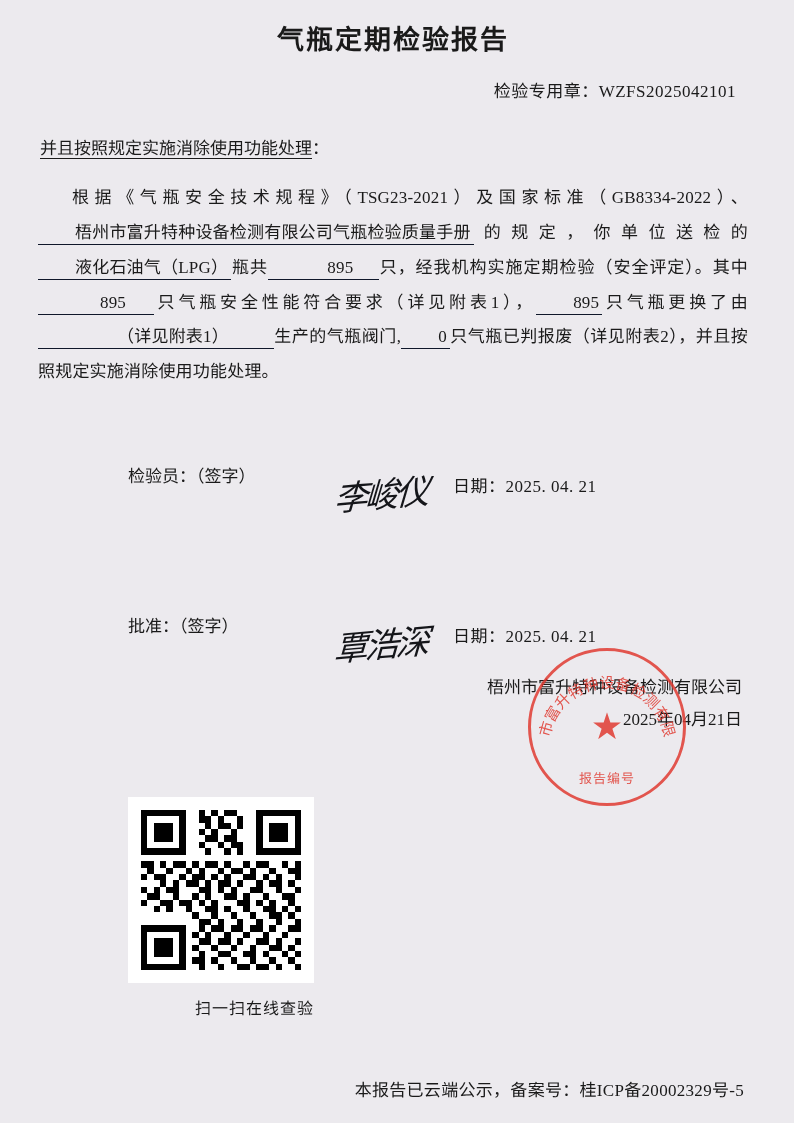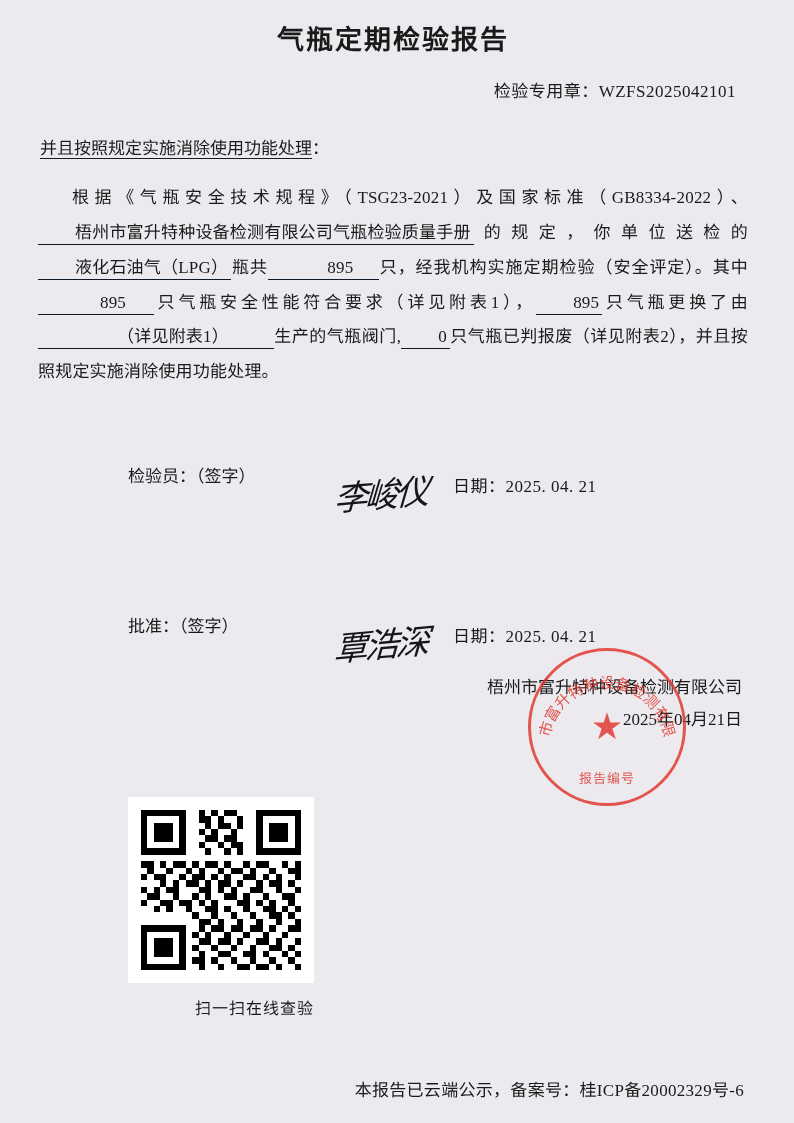--- a/index.html
+++ b/index.html
@@ -392,15 +392,15 @@
           <rect x="14" y="26" width="1" height="1"></rect>
           <rect x="17" y="26" width="2" height="1"></rect>
         <rect x="20" y="26" width="2" height="1"></rect>
           <rect x="23" y="26" width="1" height="1"></rect>
           <rect x="26" y="26" width="1" height="1"></rect>
       </g>
     </svg>
     <div class="qr-caption">扫一扫在线查验</div>
   </div>
 
-  <div class="footer">本报告已云端公示，备案号：桂ICP备20002329号-6</div>
+  <div class="footer">本报告已云端公示，备案号：桂ICP备20002329号-5</div>
 
 </div>
 
 </body></html>

